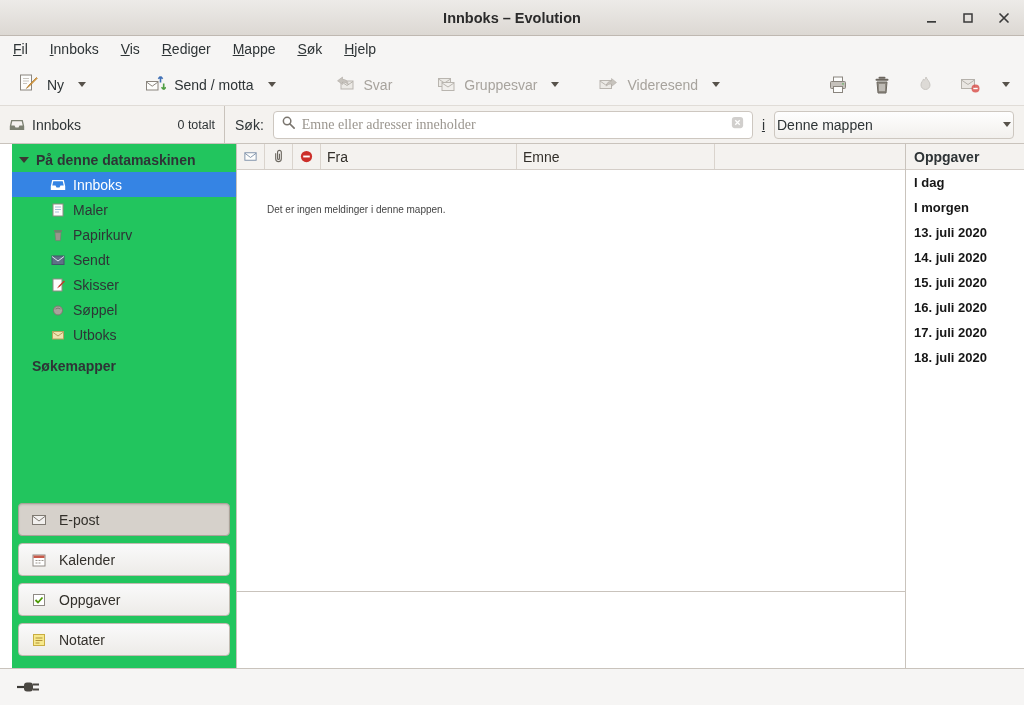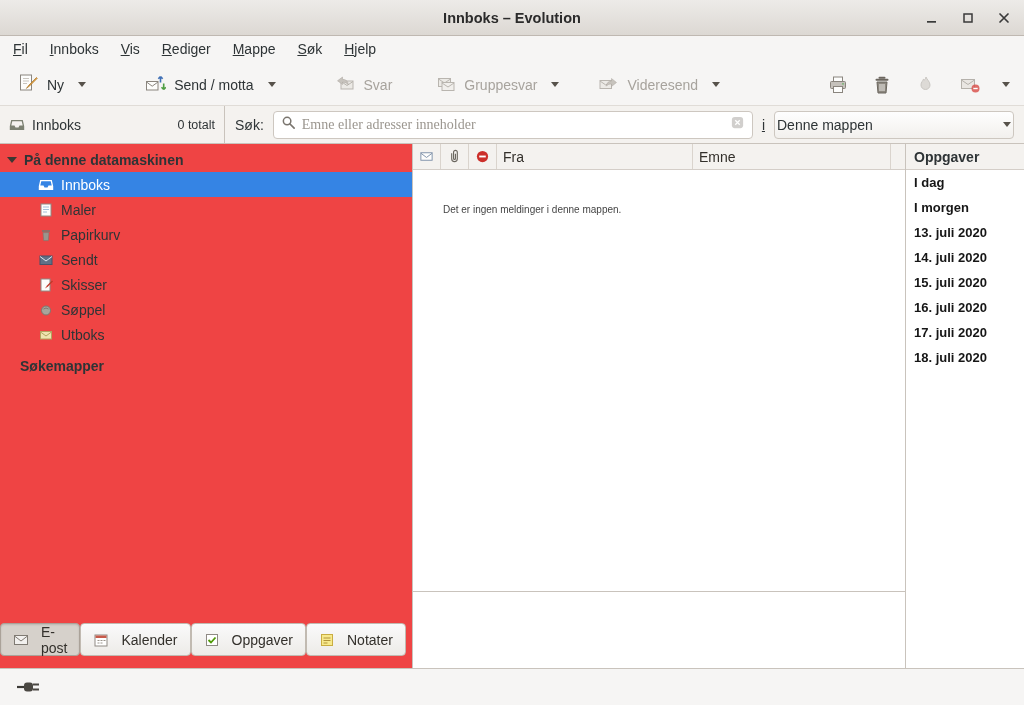--- a/index.html
+++ b/index.html
@@ -55,34 +55,34 @@
   .search-entry input { flex:1; border:none; outline:none; background:transparent; font:inherit; color:#2e3436; }
   .search-entry input::placeholder { color:#9b968f; opacity:1; }
   .in-label { text-decoration:underline; font-size:14px; }
   .scope-select { flex:0 0 240px; height:28px; border:1px solid #cdc7c0; border-radius:4px;
     background:linear-gradient(#fefefe,#f2f0ed); display:flex; align-items:center;
     justify-content:space-between; padding:0 2px; font-size:14px; color:#2e3436; }
 
   
   .main { flex:1; display:flex; min-height:0; background:#ffffff; }
 
-  .sidebar { flex:0 0 225px; border-right:1px solid #c9c3bc; background:#ef4444;
-    display:flex; flex-direction:column; }
+  .sidebar { flex:0 0 225px; border-right:1px solid #c9c3bc; background:#22c55e;
+    display:flex; flex-direction:column;margin-left:12px; }
   .tree { padding-top:3px; }
   .tree-row { height:25px; display:flex; align-items:center; gap:7px; }
   .account-row { padding-left:7px; font-weight:bold; }
   .expander { width:0; height:0; border-left:5px solid transparent; border-right:5px solid transparent;
     border-top:6px solid #3c3832; }
   .folder-row { padding-left:38px; }
   .folder-row .f-icon { display:flex; color:#7c776f; }
   .folder-row.selected { background:#3584e4; color:#ffffff; }
   .folder-row.selected .f-icon { color:#ffffff; }
   .searchfolders-row { height:25px; margin-top:6px; display:flex; align-items:center;
     padding-left:20px; font-weight:bold; }
-  .switcher { margin-top:auto; display:flex; flex-direction:row; padding:6px 6px 12px 0; }
+  .switcher { margin-top:auto; display:flex; flex-direction:column; gap:7px; padding:6px 6px 12px 6px; }
   .switch-btn { height:33px; border:1px solid #c1bab1; border-radius:4px;
     background:linear-gradient(#fafafa,#edebe8); display:flex; align-items:center; gap:12px;
     padding:0 12px; font-size:14px; color:#33302b; }
   .switch-btn.active { background:#d6d1cb; border-color:#aaa299; box-shadow:inset 0 1px 2px rgba(0,0,0,.12); }
   .sw-icon { display:flex; }
 
   
   .message-area { flex:1; min-width:0; display:flex; flex-direction:column; background:#ffffff; }
   .list-header { flex:0 0 26px; display:flex; background:#f4f2ef; border-bottom:1px solid #d4cec8; }
   .col { border-right:1px solid #dad4cd; display:flex; align-items:center; padding:0 6px;

